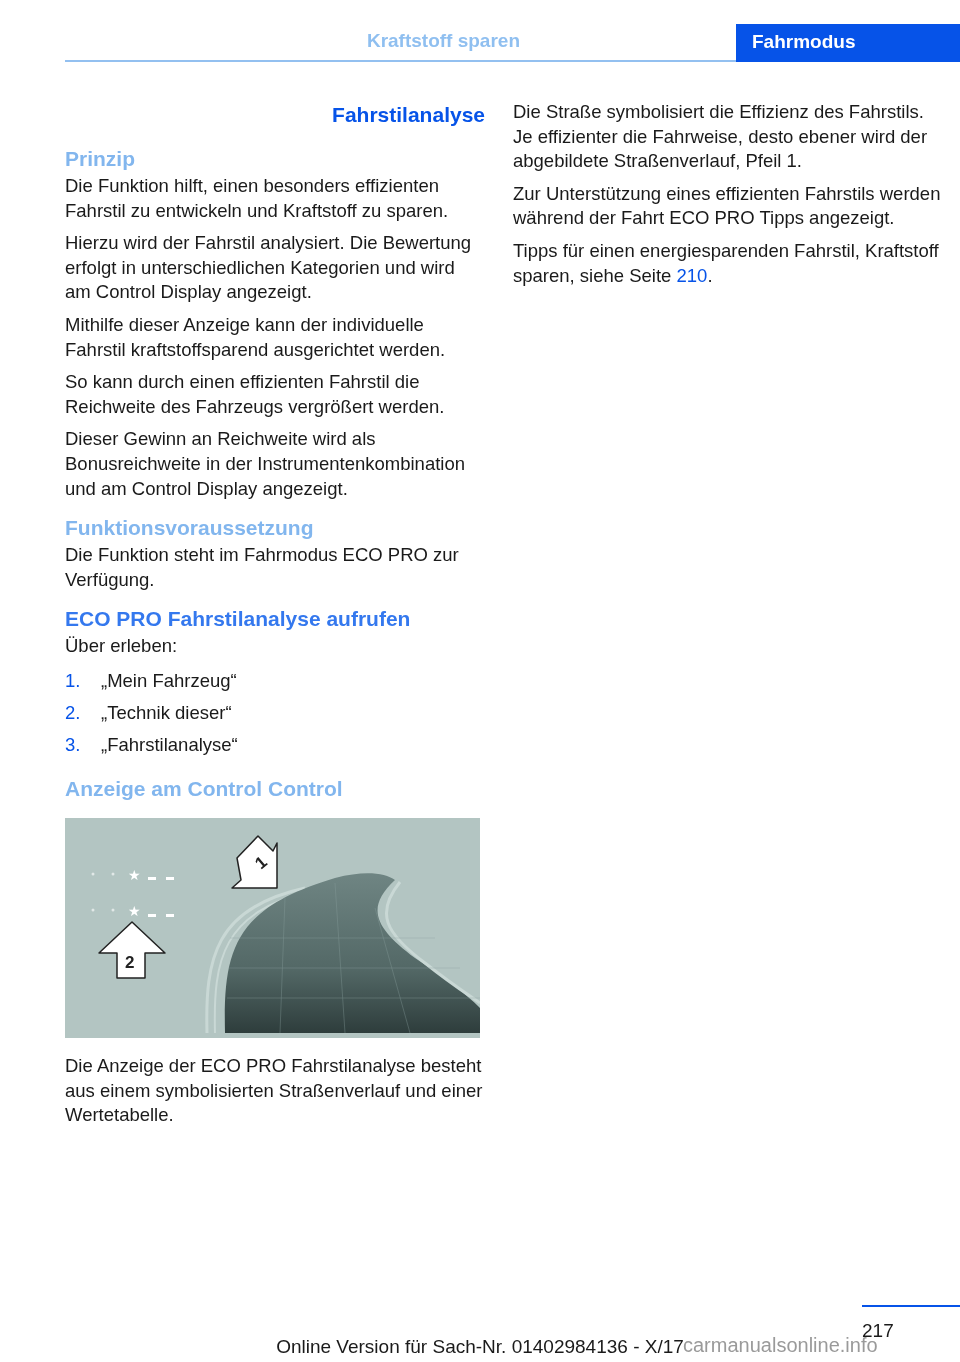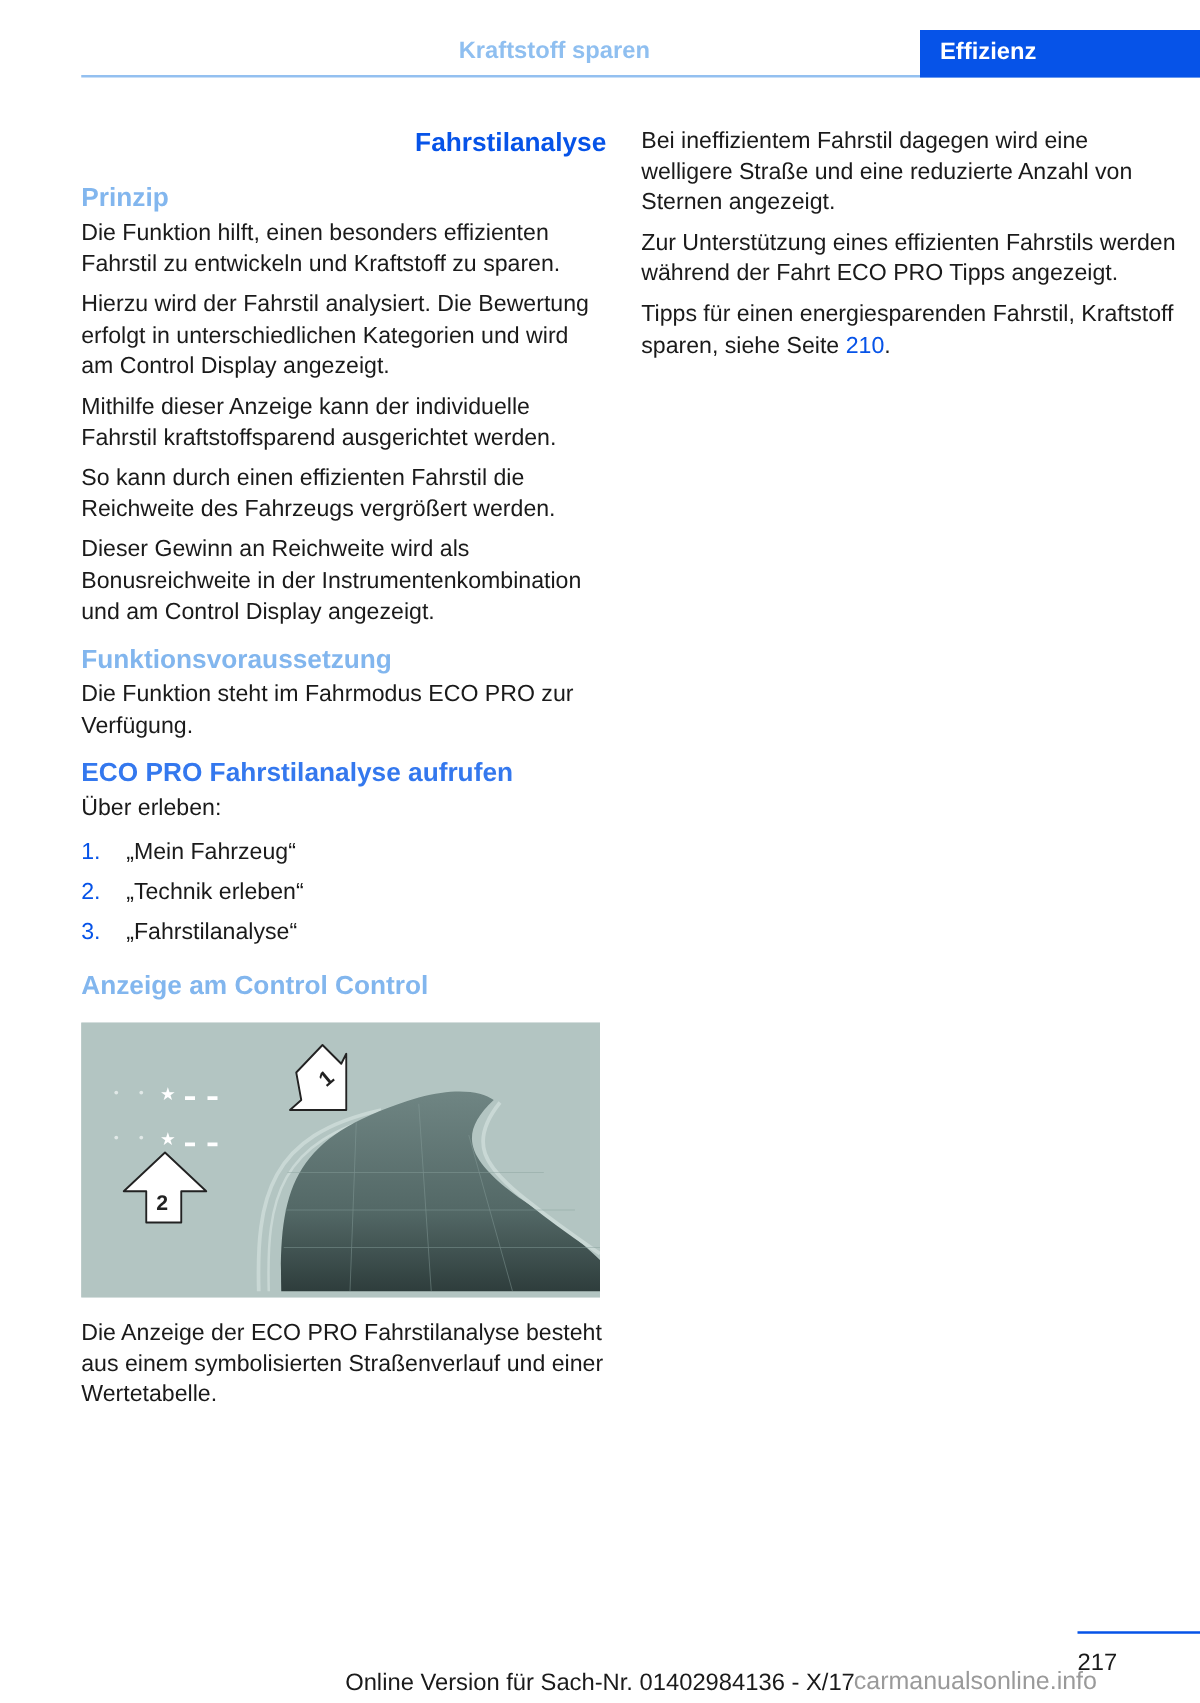--- a/index.html
+++ b/index.html
@@ -30,21 +30,21 @@
   .page-number { position: absolute; left: 862px; top: 1320px; font-size: 19px; }
   .footer-text { position: absolute; left: 480px; transform: translateX(-50%); top: 1336px; font-size: 19px; white-space: nowrap; }
   .watermark { position: absolute; left: 683px; top: 1334px; font-size: 20px; color: #9a9a9a; white-space: nowrap; }
 </style>
 </head>
 <body>
 
 <div class="header">
   <div class="tab-inactive">Kraftstoff sparen</div>
   <div class="rule"></div>
-  <div class="tab-active">Effizienz</div>
+  <div class="tab-active">Fahrmodus</div>
 </div>
 
 <div class="col left">
   <h1>Fahrstilanalyse</h1>
   <h2>Prinzip</h2>
   <p>Die Funktion hilft, einen besonders effizienten Fahrstil zu entwickeln und Kraftstoff zu sparen.</p>
   <p>Hierzu wird der Fahrstil analysiert. Die Bewertung erfolgt in unterschiedlichen Kategorien und wird am Control Display angezeigt.</p>
   <p>Mithilfe dieser Anzeige kann der individuelle Fahrstil kraftstoffsparend ausgerichtet werden.</p>
   <p>So kann durch einen effizienten Fahrstil die Reichweite des Fahrzeugs vergrößert werden.</p>
   <p>Dieser Gewinn an Reichweite wird als Bonusreichweite in der Instrumentenkombination und am Control Display angezeigt.</p>
@@ -54,21 +54,21 @@
 
   <h2 class="gap blue">ECO PRO Fahrstilanalyse aufrufen</h2>
   <p>Über erleben:</p>
   <ol>
     <li>
         <span class="num">1.</span>
         <span>„Mein Fahrzeug“</span>
       </li>
     <li>
         <span class="num">2.</span>
-        <span>„Technik erleben“</span>
+        <span>„Technik dieser“</span>
       </li>
     <li>
         <span class="num">3.</span>
         <span>„Fahrstilanalyse“</span>
       </li>
   </ol>
 
   <h2 class="gap" style="margin-top:16px;">Anzeige am Control Control</h2>
 
   <div class="figure">
@@ -119,21 +119,21 @@
         <path d="M67 104 L100 135 L80 135 L80 160 L52 160 L52 135 L34 135 Z" fill="#fff" stroke="#222" stroke-width="1.5" stroke-linejoin="round"></path>
         <text x="60" y="150" font-size="17" font-weight="bold" fill="#222">2</text>
       </g>
     </svg>
   </div>
 
   <p>Die Anzeige der ECO PRO Fahrstilanalyse besteht aus einem symbolisierten Straßenverlauf und einer Wertetabelle.</p>
 </div>
 
 <div class="col right">
-  <p>Bei ineffizientem Fahrstil dagegen wird eine welligere Straße und eine reduzierte Anzahl von Sternen angezeigt.</p>
+  <p>Die Straße symbolisiert die Effizienz des Fahrstils. Je effizienter die Fahrweise, desto ebener wird der abgebildete Straßenverlauf, Pfeil 1.</p>
   <p>Zur Unterstützung eines effizienten Fahrstils werden während der Fahrt ECO PRO Tipps angezeigt.</p>
   <p><span>Tipps für einen energiesparenden Fahrstil, Kraftstoff sparen, siehe Seite </span><span class="link">210</span><span>.</span></p>
 </div>
 
 <div class="footer-rule"></div>
 <div class="page-number">217</div>
 <div class="footer-text">Online Version für Sach-Nr. 01402984136 - X/17</div>
 <div class="watermark">carmanualsonline.info</div>
 
 </body></html>

